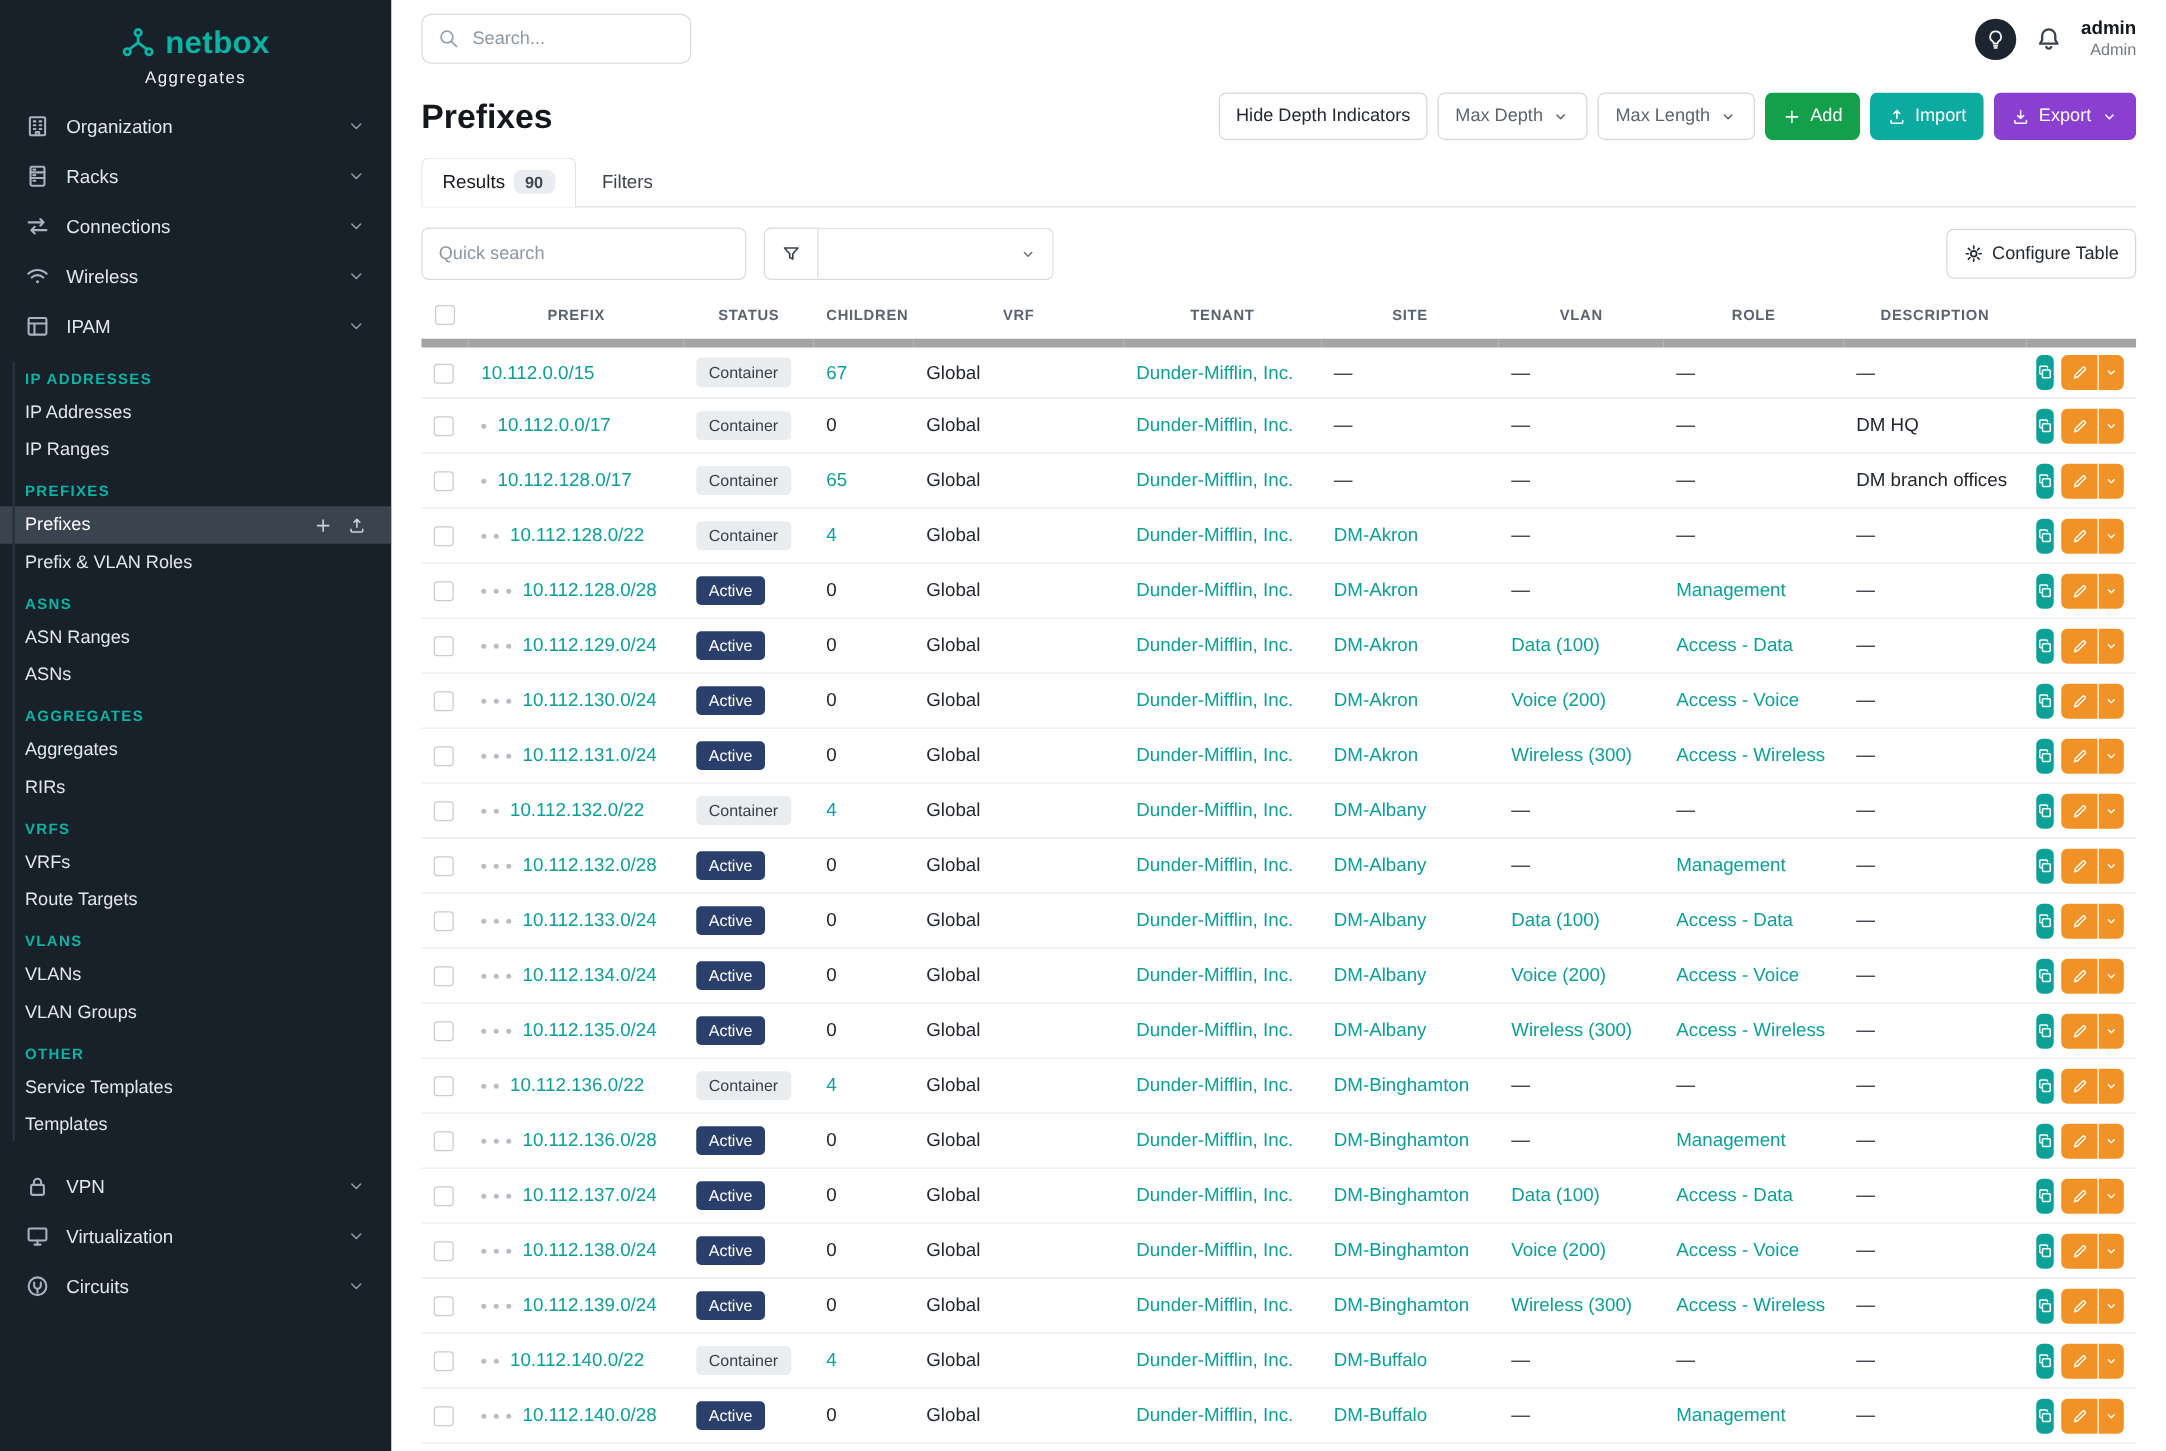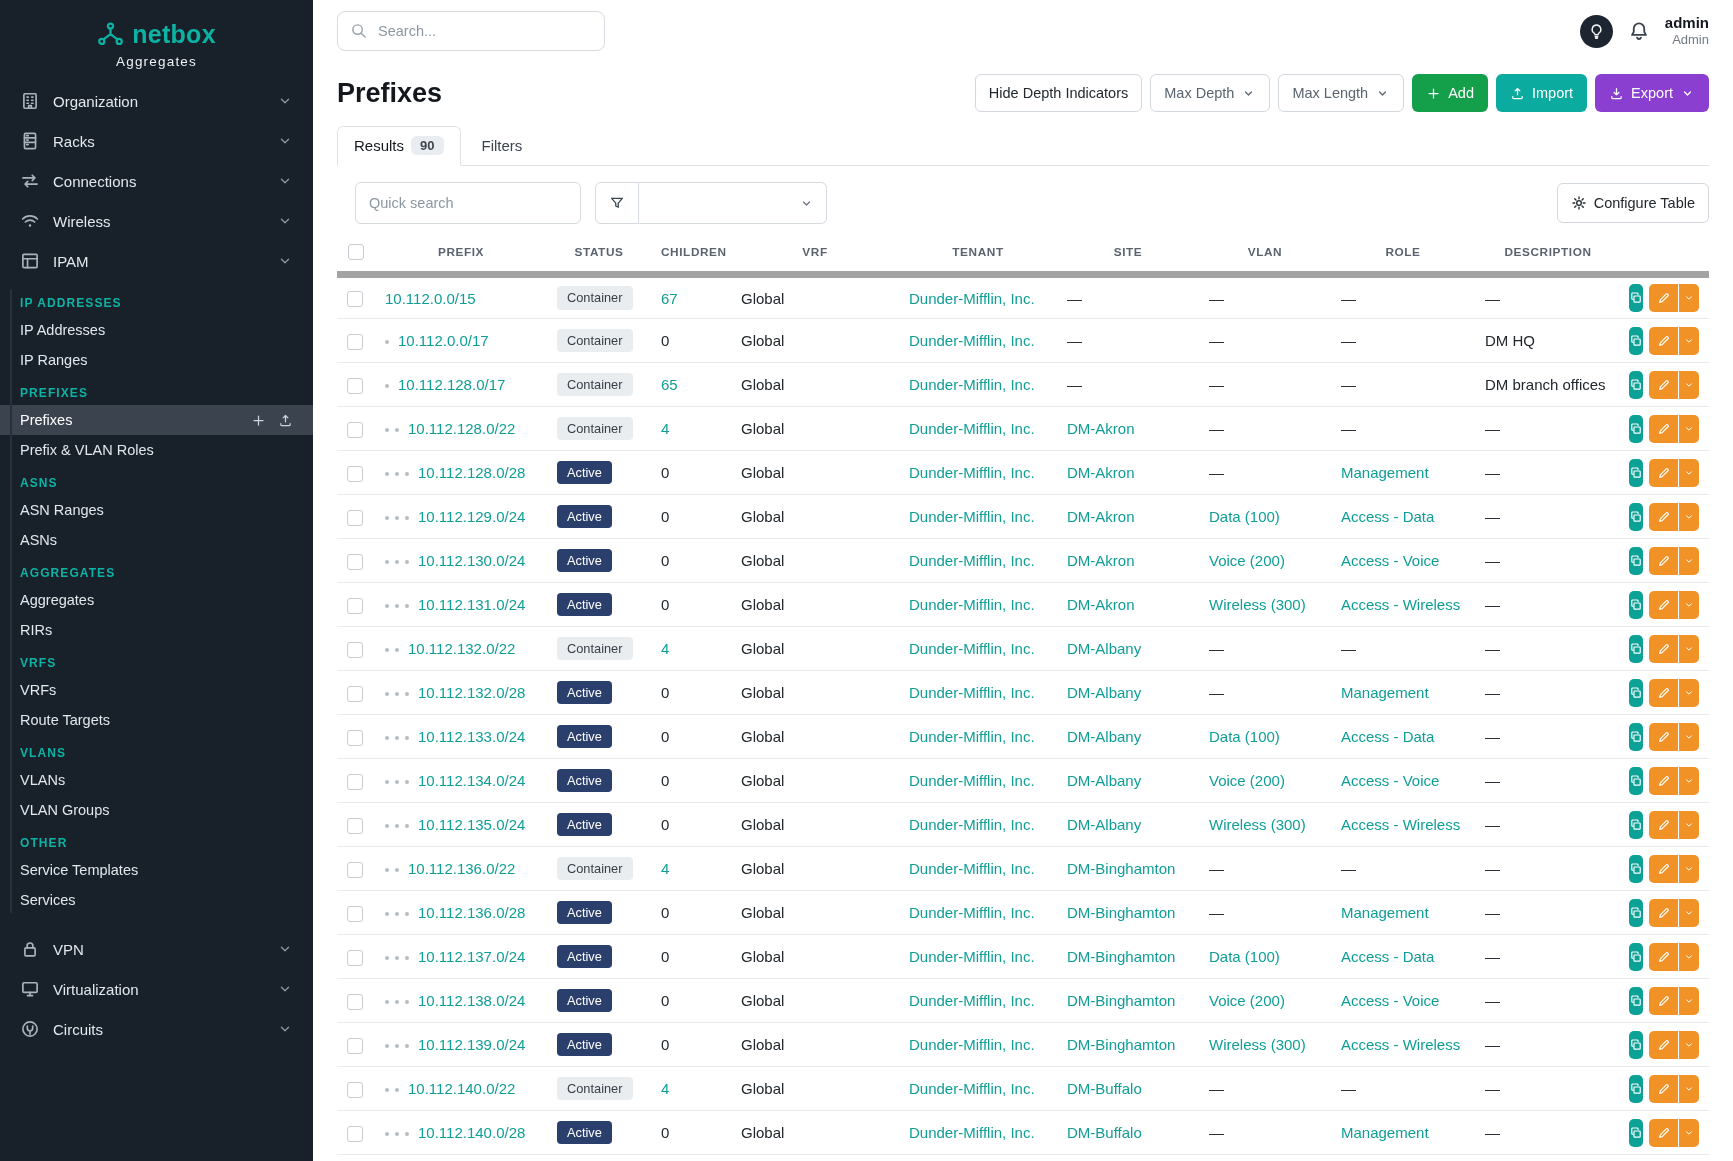--- a/index.html
+++ b/index.html
@@ -43,21 +43,21 @@
     height:30px; display:flex; align-items:center; padding:0 20px;
     font-size:14.5px; color:#e2e7ec; cursor:pointer;
   }
   .nav-sub-item.active { background:#3a434e; color:#fff; }
   .quick-icons { margin-left:auto; display:flex; gap:12px; color:#cdd3da; }
   #nav-bottom { margin-top:8px; }
 
   
   .main { flex:1; min-width:0; display:flex; flex-direction:column; }
   .topbar { height:62px; display:flex; align-items:center; padding:0 24px; gap:16px; }
-  .search-wrap { position:relative; width:268px; }
+  .search-wrap { position:relative; width:216px; }
   .search-input {
     width:100%; height:40px; border:1px solid #d6dbe1; border-radius:8px;
     padding:0 12px 0 40px; font-size:14.5px; color:#333; outline:none;
   }
   .search-input::placeholder { color:#8d97a1; }
   .search-icon-abs { position:absolute; left:13px; top:11px; width:17px; height:17px; color:#99a2ac; }
   .topbar-right { margin-left:auto; display:flex; align-items:center; gap:15px; }
   .theme-btn {
     width:33px; height:33px; border-radius:50%; background:#1d2630; color:#f2f4f6;
     display:flex; align-items:center; justify-content:center;
@@ -93,22 +93,22 @@
   }
   .tab.active { border-color:#dfe3e8 #dfe3e8 #fff; background:#fff; color:#14181d; }
   .tab-badge {
     background:#e9edf1; color:#3f474f; border-radius:6px;
     padding:2px 9px; font-size:13px; font-weight:700;
   }
 
   
   .toolbar { display:flex; align-items:center; margin:16px 0 10px; }
   .quick-search {
-    width:226px; height:42px; border:1px solid #d6dbe1; border-radius:6px;
-    padding:0 13px; font-size:14.5px; color:#7f1d1d; outline:none;margin-left:18px;
+    width:260px; height:42px; border:1px solid #d6dbe1; border-radius:6px;
+    padding:0 13px; font-size:14.5px; color:#7f1d1d; outline:none;
   }
   .quick-search::placeholder { color:#8d97a1; }
   .filter-group { display:flex; margin-left:14px; height:42px; }
   .funnel-btn {
     width:44px; border:1px solid #d6dbe1; border-radius:6px 0 0 6px;
     background:#fff; display:flex; align-items:center; justify-content:center; color:#3c454e;
   }
   .filter-select {
     width:188px; border:1px solid #d6dbe1; border-left:none; border-radius:0 6px 6px 0;
     background:#fff; display:flex; align-items:center; justify-content:flex-end;
@@ -295,21 +295,21 @@
         <span>VLANs</span>
       </div>
       <div class="nav-sub-item">
         <span>VLAN Groups</span>
       </div>
       <div class="nav-section-header">OTHER</div>
       <div class="nav-sub-item">
         <span>Service Templates</span>
       </div>
       <div class="nav-sub-item">
-        <span>Services</span>
+        <span>Templates</span>
       </div>
     </div>
   <nav id="nav-bottom">
       <div class="nav-item">
         <span class="icn i20 nav-ic">
           <svg viewBox="0 0 18 18" fill="none" stroke="currentColor" stroke-width="1.5" stroke-linecap="round" stroke-linejoin="round" width="100%" height="100%">
             <rect x="4.4" y="8" width="9.2" height="7.2" rx="1"></rect>
             <path d="M6.4 8V6.2a2.6 2.6 0 0 1 5.2 0V8"></path>
           </svg>
         </span>

